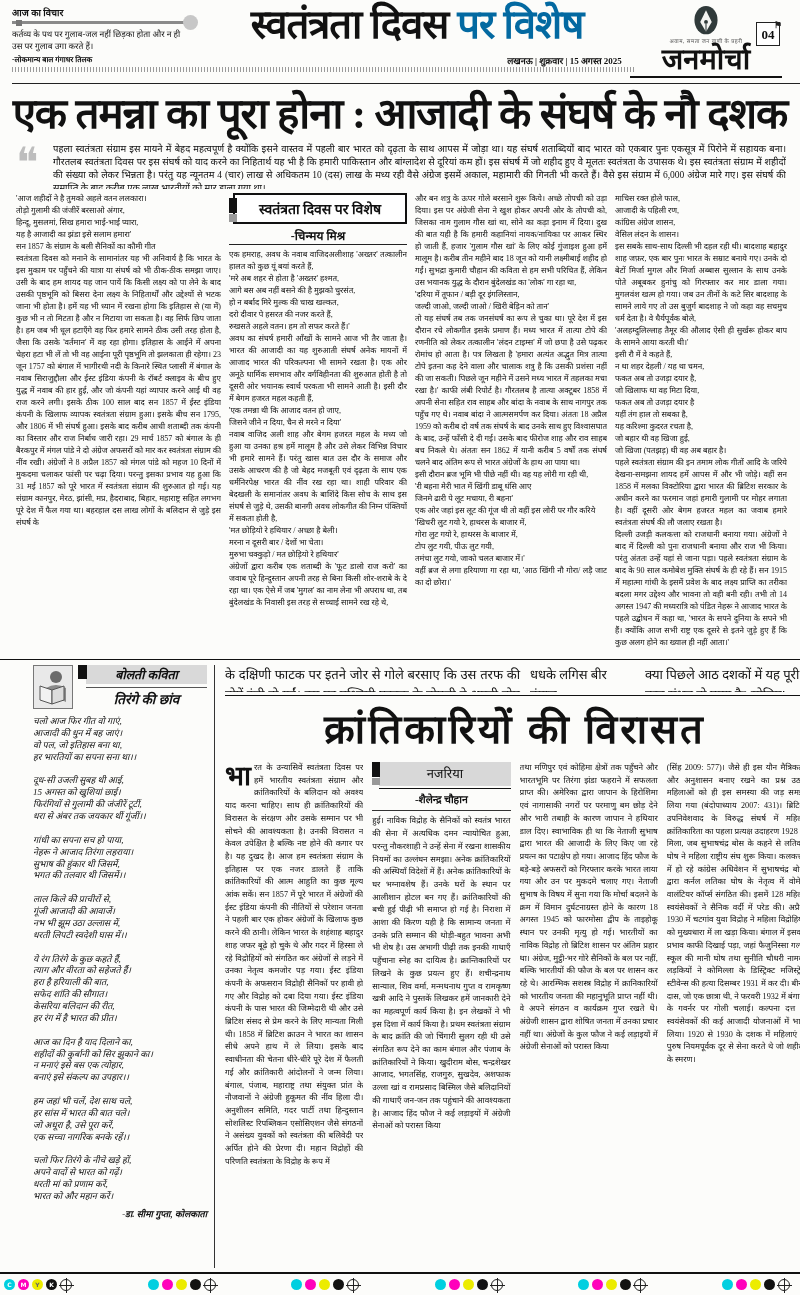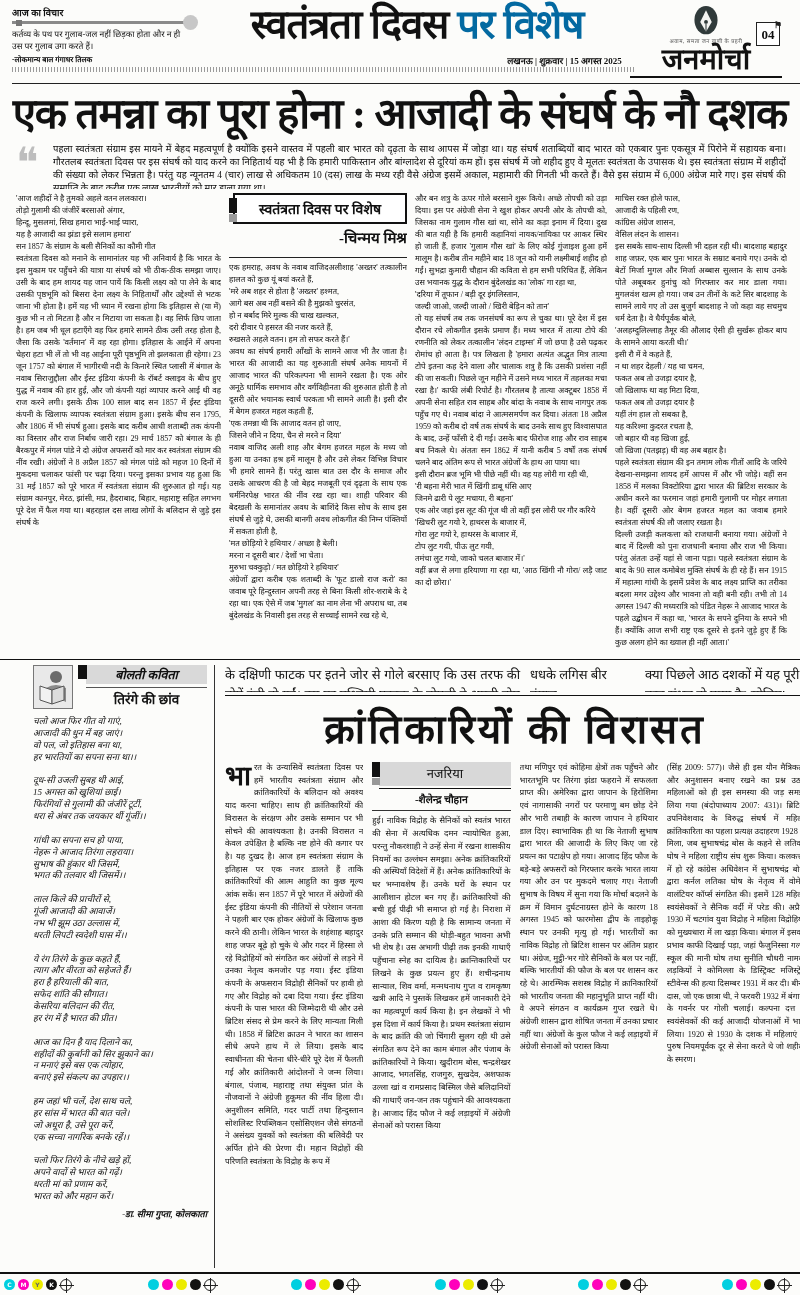--- a/index.html
+++ b/index.html
@@ -40,36 +40,36 @@
   .lead-text{font-size:9.5px;line-height:1.36;text-align:justify;}
 
   
   .top-article{position:absolute;left:16px;top:193px;width:772px;height:463px;display:grid;
                grid-template-columns:205px 178px 192px 172px;column-gap:8px;overflow:hidden;}
   .col{font-size:8px;line-height:1.5;text-align:justify;white-space:pre-line;overflow:hidden;}
   .section-box{border:2px solid #111;padding:4px 2px;margin:0 0 0 4px;text-align:center;
                font-size:14px;font-weight:bold;position:relative;background:#fff;}
   .section-box::before{content:"";position:absolute;left:-7px;top:3px;width:9px;height:15px;background:#111;}
   .section-box::after{content:"";position:absolute;left:-7px;top:19px;width:9px;height:8px;background:#9a9a9a;}
-  .byline1{text-align:right;font-weight:bold;font-size:15px;padding:3px 0 10px;
+  .byline1{text-align:center;font-weight:bold;font-size:12px;padding:3px 0 0;
            border-bottom:1.5px solid #222;margin-bottom:4px;}
 
   
   .midrule{position:absolute;left:0;top:659px;width:800px;border-top:1.5px solid #111;}
   .bottom{position:absolute;left:33px;top:665px;width:772px;height:603px;}
   .poetry-col{position:absolute;left:0;top:0;width:182px;height:603px;border-right:1.2px solid #333;
               padding-right:7px;overflow:hidden;}
   .poetry-header{display:flex;gap:5px;align-items:flex-start;}
   .reader-box{flex:0 0 40px;height:44px;border:1px solid #777;background:#e9e9e9;display:flex;
               align-items:center;justify-content:center;}
   .poetry-head-right{flex:1;}
   .kavita-bar{background:#d9d9d9;font-weight:bold;font-style:italic;font-size:12.5px;text-align:center;
               position:relative;margin-left:8px;padding:1px 0;}
   .kavita-bar::before{content:"";position:absolute;left:-8px;top:0;width:9px;height:14px;background:#111;}
-  .poem-title{font-weight:bold;font-size:13.5px;text-align:center;
+  .poem-title{font-weight:bold;font-style:italic;font-size:13.5px;text-align:center;
               border-top:1.2px solid #555;margin:3px 0 0 8px;padding-top:2px;}
   .poem{font-style:italic;font-size:9px;line-height:1.32;white-space:pre-line;margin-top:7px;}
   .poem-attr{font-style:italic;font-weight:bold;font-size:9px;text-align:right;margin-top:4px;}
 
   .legacy{position:absolute;left:192px;top:0;width:580px;height:603px;overflow:hidden;}
   .tail-strip{display:flex;gap:10px;font-size:13px;line-height:1.5;height:27px;overflow:hidden;}
   .tail-a{flex:0 0 295px;text-align:justify;}
   .tail-b{flex:0 0 105px;white-space:pre-line;}
   .tail-c{flex:1;white-space:pre-line;}
   .tail-rule{border-top:1.2px solid #111;margin-top:3px;}

